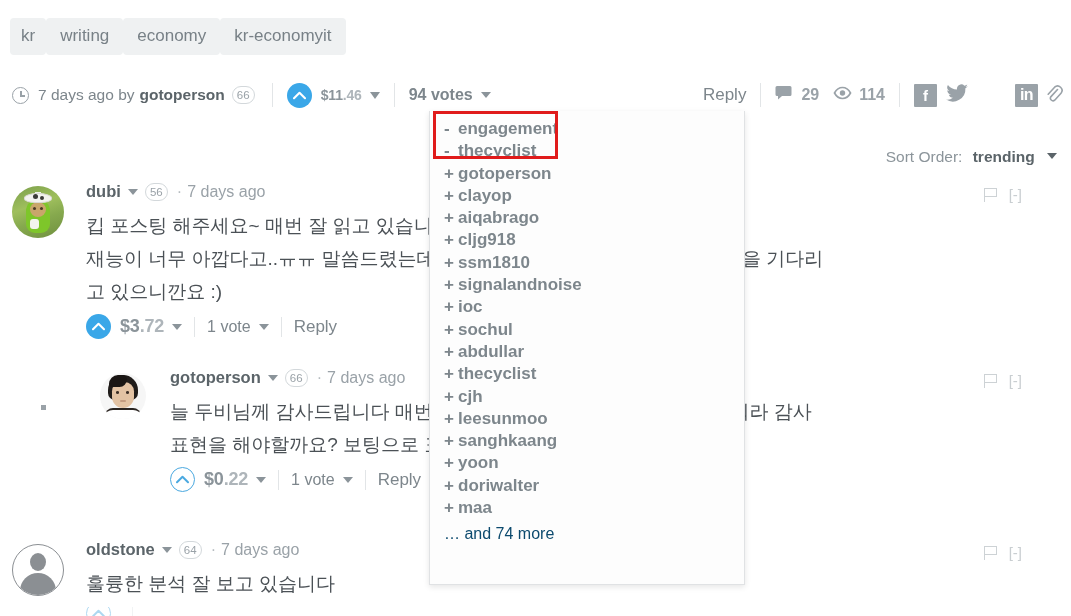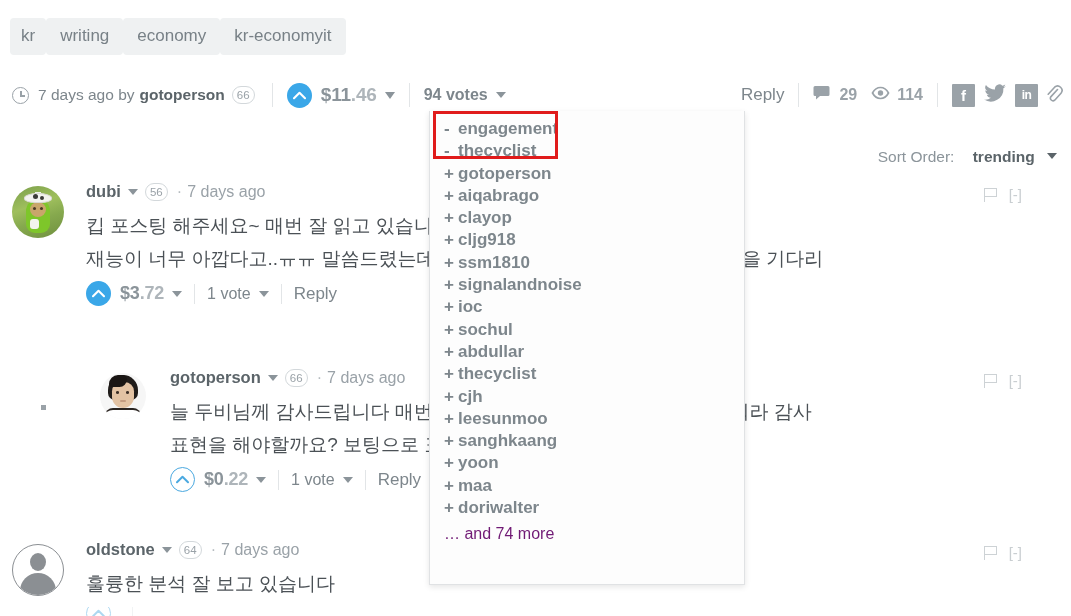--- a/index.html
+++ b/index.html
@@ -97,21 +97,21 @@
     justify-content: center;
     flex: 0 0 auto;
     margin-right: 9px;
   }
   .upvote-circle svg { display: block; }
   .upvote-circle.hollow {
     background: #ffffff;
     border: 1.5px solid #4ba9e0;
   }
   .payout {
-    font-size: 19px;
+    font-size: 14px;
     font-weight: bold;
     color: #8b949a;
     letter-spacing: -0.2px;
   }
   .payout .cents { color: #aeb5ba; }
   .caret {
     display: inline-block;
     width: 0; height: 0;
     border-left: 5.5px solid transparent;
     border-right: 5.5px solid transparent;
@@ -146,21 +146,21 @@
     width: 23px; height: 23px;
     background: #9aa2a8;
     color: #fff;
     display: inline-flex;
     align-items: center;
     justify-content: center;
     font-weight: bold;
     font-size: 15px;
     border-radius: 1px;
   }
-  .sq-icon.lnk { font-size: 12px; letter-spacing: -0.5px; }
+  .sq-icon.lnk { font-size: 16px; letter-spacing: -0.5px; margin-left: 38px; }
 
   
   #sort-order {
     position: absolute;
     right: 14px; top: 148px;
     font-size: 15.5px;
     color: #8b949a;
     white-space: nowrap;
   }
   #sort-order b { color: #5b6469; }
@@ -260,21 +260,21 @@
     line-height: 22.3px;
     white-space: nowrap;
   }
   #voter-dropdown .vrow .sign {
     display: inline-block;
     width: 14px;
     color: #7d868c;
   }
   #voter-dropdown .more {
     font-size: 16px;
-    color: #701a75;
+    color: #0c4a6e;
     padding-left: 14px;
     margin-top: 6px;
     white-space: nowrap;
   }
   #highlight-box {
     position: absolute;
     left: 433px; top: 111px;
     width: 125px; height: 48px;
     border: 3px solid #e01b1b;
     z-index: 30;
@@ -345,21 +345,21 @@
     <span>
       <svg width="17" height="19" viewBox="0 0 17 19" aria-hidden="true">
         <path d="M11.5 5.5 L5 12.6 a2.6 2.6 0 0 0 3.7 3.6 l6.3 -7 a4.4 4.4 0 0 0 -6.4 -6 L2.2 10.2" fill="none" stroke="#9aa2a8" stroke-width="1.6" stroke-linecap="round"></path>
       </svg>
     </span>
   </span>
 </div>
 
 <div id="sort-order">
   <span>Sort Order:</span>
-  <b style="margin-left:14px">trending</b>
+  <b style="margin-left:6px">trending</b>
   <span class="caret sm" style="border-top-color:#5b6469"></span>
 </div>
 
 <div class="comment" style="left:12px; top:182px; width:1050px;">
   <span class="avatar" style="width:52px;height:52px;top:4px;background:
         radial-gradient(circle at 50% 22%, #f0f3e8 0 12%, transparent 12%),
         linear-gradient(160deg,#7a9e4a 0%,#9fbf5d 38%,#86a94e 62%,#6f8f3f 100%);">
     <span style="position:absolute;left:14px;top:13px;width:24px;height:34px;border-radius:12px 12px 9px 9px;background:#7ec62a;"></span>
     <span style="position:absolute;left:18px;top:16px;width:16px;height:15px;border-radius:50%;background:#c9a66b;"></span>
     <span style="position:absolute;left:12px;top:7px;width:28px;height:10px;border-radius:50% 50% 40% 40%;background:#f3f3ef;border:1px solid #d9d9d2;"></span>
@@ -375,20 +375,21 @@
       <span class="cname">dubi</span>
       <span class="caret sm" style="margin-left:7px;border-top-color:#8b949a"></span>
       <span class="rep-badge">56</span>
       <span class="dot-sep">·</span>
       <span>7 days ago</span>
     </div>
 
     <div style="margin-top:8px">
       <div class="ctext">킵 포스팅 해주세요~ 매번 잘 읽고 있습니다. 스팀 한번 해보시는게 어떠시냐고</div>
       <div class="ctext">재능이 너무 아깝다고..ㅠㅠ 말씀드렸는데 이렇게 많은 분들이 <span class="mention">@gotoperson</span>님을 기다리</div>
+      <div class="ctext">고 있으니깐요 :)</div>
     </div>
 
     <div class="crow">
       <span class="upvote-circle">
         <svg width="13" height="9" viewBox="0 0 13 9" aria-hidden="true">
           <path d="M1 7.2 L6.5 1.8 L12 7.2" fill="none" stroke="#ffffff" stroke-width="2.1" stroke-linecap="round" stroke-linejoin="round"></path>
         </svg>
       </span>
       <span class="payout"><span>$3</span><span class="cents">.72</span></span>
       <span class="caret sm"></span>
@@ -486,31 +487,31 @@
     <span class="flag-icon"></span>
     <span>[-]</span>
   </div>
 </div>
 
 <div id="voter-dropdown">
   <div id="voter-rows">
       <div class="vrow"><span class="sign">-</span><span>engagement</span></div>
       <div class="vrow"><span class="sign">-</span><span>thecyclist</span></div>
       <div class="vrow"><span class="sign">+</span><span>gotoperson</span></div>
+      <div class="vrow"><span class="sign">+</span><span>clayop</span></div>
       <div class="vrow"><span class="sign">+</span><span>aiqabrago</span></div>
-      <div class="vrow"><span class="sign">+</span><span>clayop</span></div>
       <div class="vrow"><span class="sign">+</span><span>cljg918</span></div>
       <div class="vrow"><span class="sign">+</span><span>ssm1810</span></div>
       <div class="vrow"><span class="sign">+</span><span>signalandnoise</span></div>
       <div class="vrow"><span class="sign">+</span><span>ioc</span></div>
       <div class="vrow"><span class="sign">+</span><span>sochul</span></div>
       <div class="vrow"><span class="sign">+</span><span>abdullar</span></div>
       <div class="vrow"><span class="sign">+</span><span>thecyclist</span></div>
       <div class="vrow"><span class="sign">+</span><span>cjh</span></div>
       <div class="vrow"><span class="sign">+</span><span>leesunmoo</span></div>
       <div class="vrow"><span class="sign">+</span><span>sanghkaang</span></div>
       <div class="vrow"><span class="sign">+</span><span>yoon</span></div>
+      <div class="vrow"><span class="sign">+</span><span>doriwalter</span></div>
       <div class="vrow"><span class="sign">+</span><span>maa</span></div>
-      <div class="vrow"><span class="sign">+</span><span>doriwalter</span></div>
     </div>
   <div class="more">… and 74 more</div>
 </div>
 <div id="highlight-box" style="border-color: rgb(224, 27, 27);"></div>
 
 </body></html>

